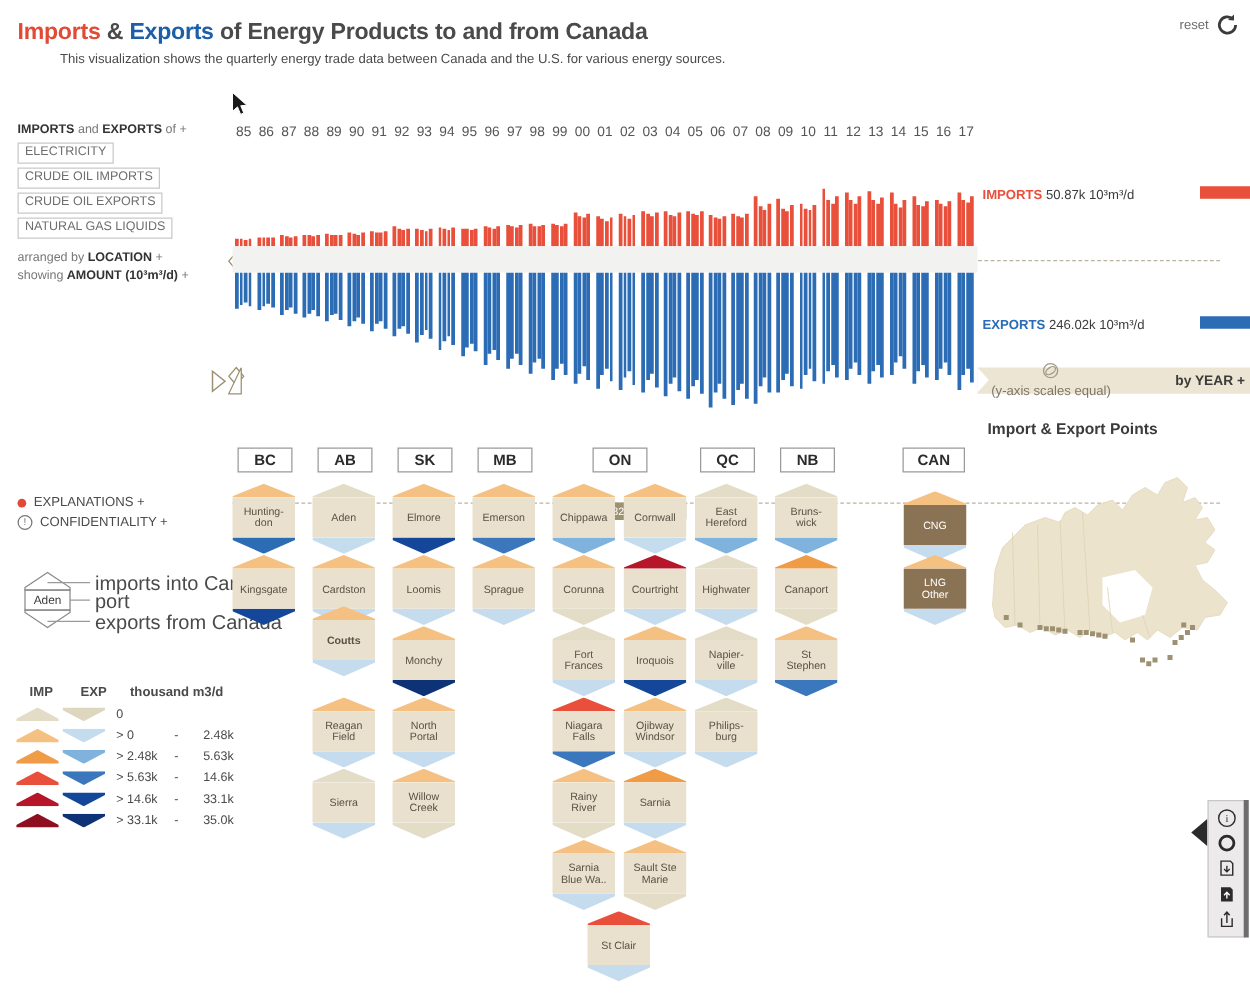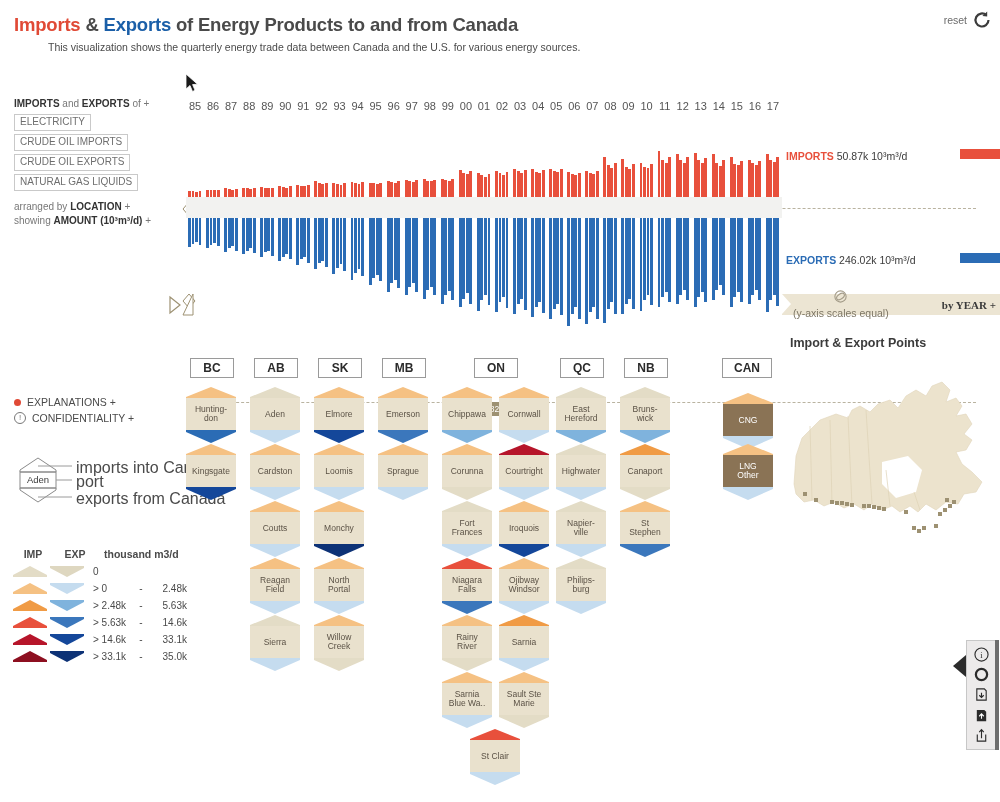--- a/index.html
+++ b/index.html
@@ -78,21 +78,21 @@
   .bar-imp{position:absolute;bottom:0;background:#e8503c;}
   .bar-exp{position:absolute;top:0;background:#2b6cb5;}
   #axisrow{position:absolute;left:186px;top:101px;height:21px;background:#f2f2f0;}
   .ylab{position:absolute;top:0;font-size:11px;color:#555;text-align:center;height:21px;
         line-height:21px;}
 
   #yaxisflag{
     position:absolute;left:782px;top:198px;height:21px;width:218px;background:#ece5d3;
     display:flex;align-items:center;font-size:10.5px;color:#7d7665;
   }
-  #yaxisflag .by{margin-left:auto;padding-right:4px;font-weight:bold;font-size:11px;color:#3b3b3b;font-family:Liberation Serif, serif;}
+  #yaxisflag .by{margin-left:auto;padding-right:4px;font-weight:bold;font-size:11px;color:#3b3b3b;}
   .flagtri{position:absolute;left:782px;top:198px;width:0;height:0;
            border-top:10.5px solid transparent;border-bottom:10.5px solid transparent;
            border-left:9px solid #fff;z-index:3;}
 
   .sidebar-lbl{position:absolute;font-size:10.5px;white-space:nowrap;}
   .sidebar-lbl b{font-size:10.5px;}
   .sidebar-bar{position:absolute;height:10px;}
 
   .leftcaret{position:absolute;}
 
@@ -706,21 +706,21 @@
     </div>
     <div class="port" style="left: 64px; top: 97px;">
       <svg class="capimp" viewBox="0 0 50 11" preserveAspectRatio="none">
         <polygon points="25,0 50,10 50,11 0,11 0,10" fill="#f5c183"></polygon>
       </svg>
       <div class="body">Cardston</div>
       <svg class="capexp" viewBox="0 0 50 13" preserveAspectRatio="none">
         <polygon points="0,0 50,0 50,2 25,13 0,2" fill="#c5dcef"></polygon>
       </svg>
     </div>
-    <div class="port" style="left: 64px; top: 154px;">
+    <div class="port" style="left: 64px; top: 138px; font-weight: bold;">
       <svg class="capimp" viewBox="0 0 50 11" preserveAspectRatio="none">
         <polygon points="25,0 50,10 50,11 0,11 0,10" fill="#f5c183"></polygon>
       </svg>
       <div class="body">Coutts</div>
       <svg class="capexp" viewBox="0 0 50 13" preserveAspectRatio="none">
         <polygon points="0,0 50,0 50,2 25,13 0,2" fill="#c5dcef"></polygon>
       </svg>
     </div>
     <div class="port" style="left: 64px; top: 211px;">
       <svg class="capimp" viewBox="0 0 50 11" preserveAspectRatio="none">

